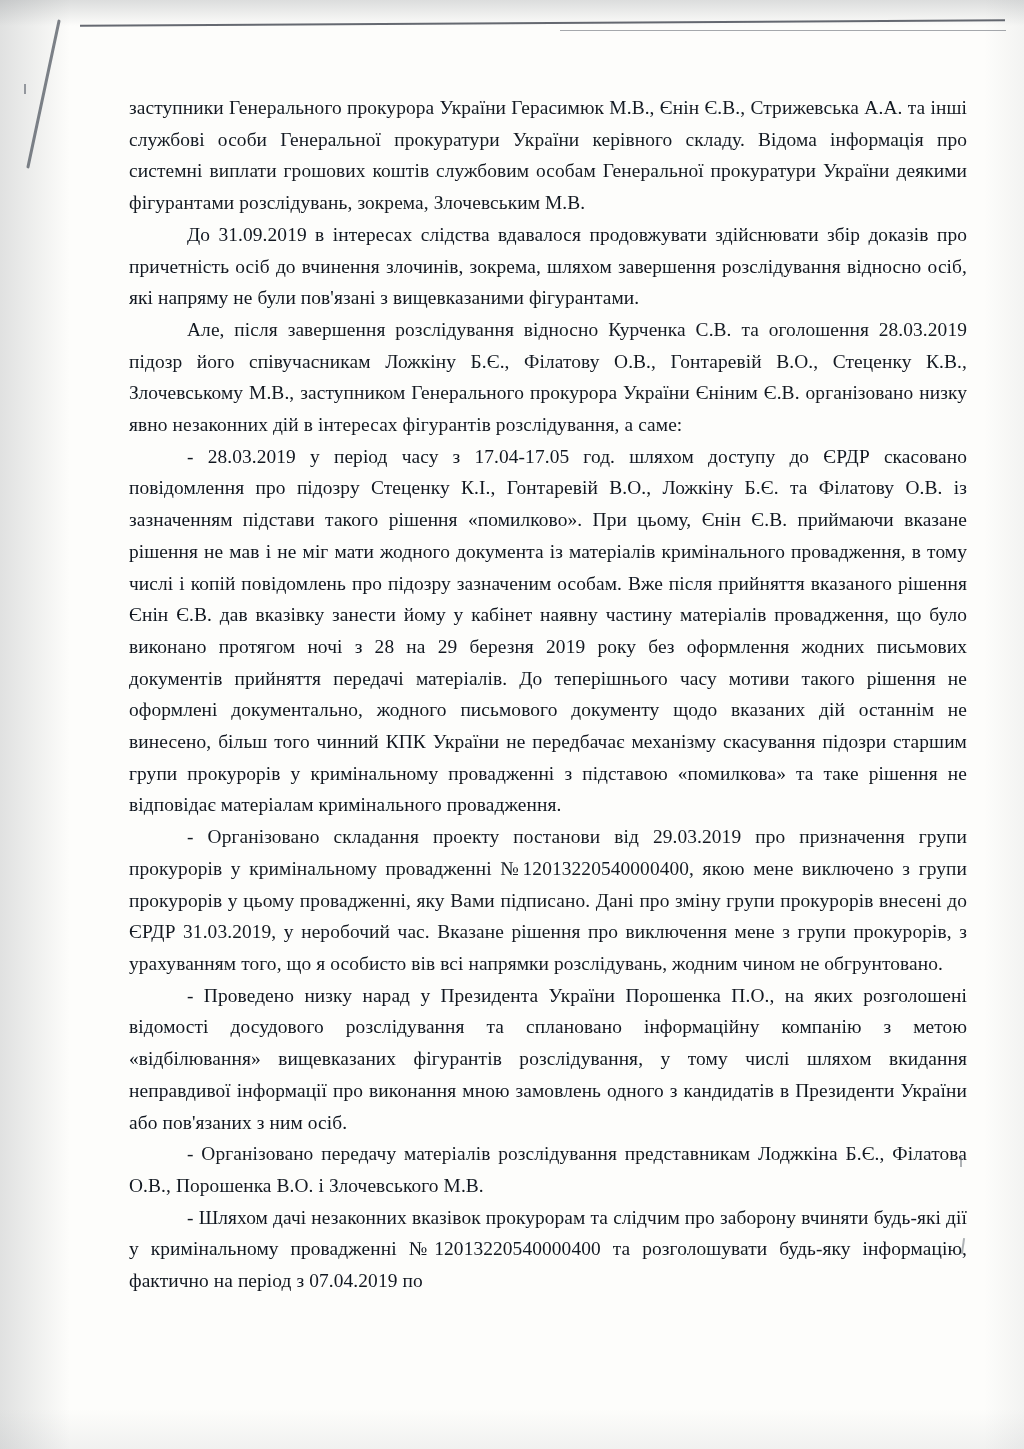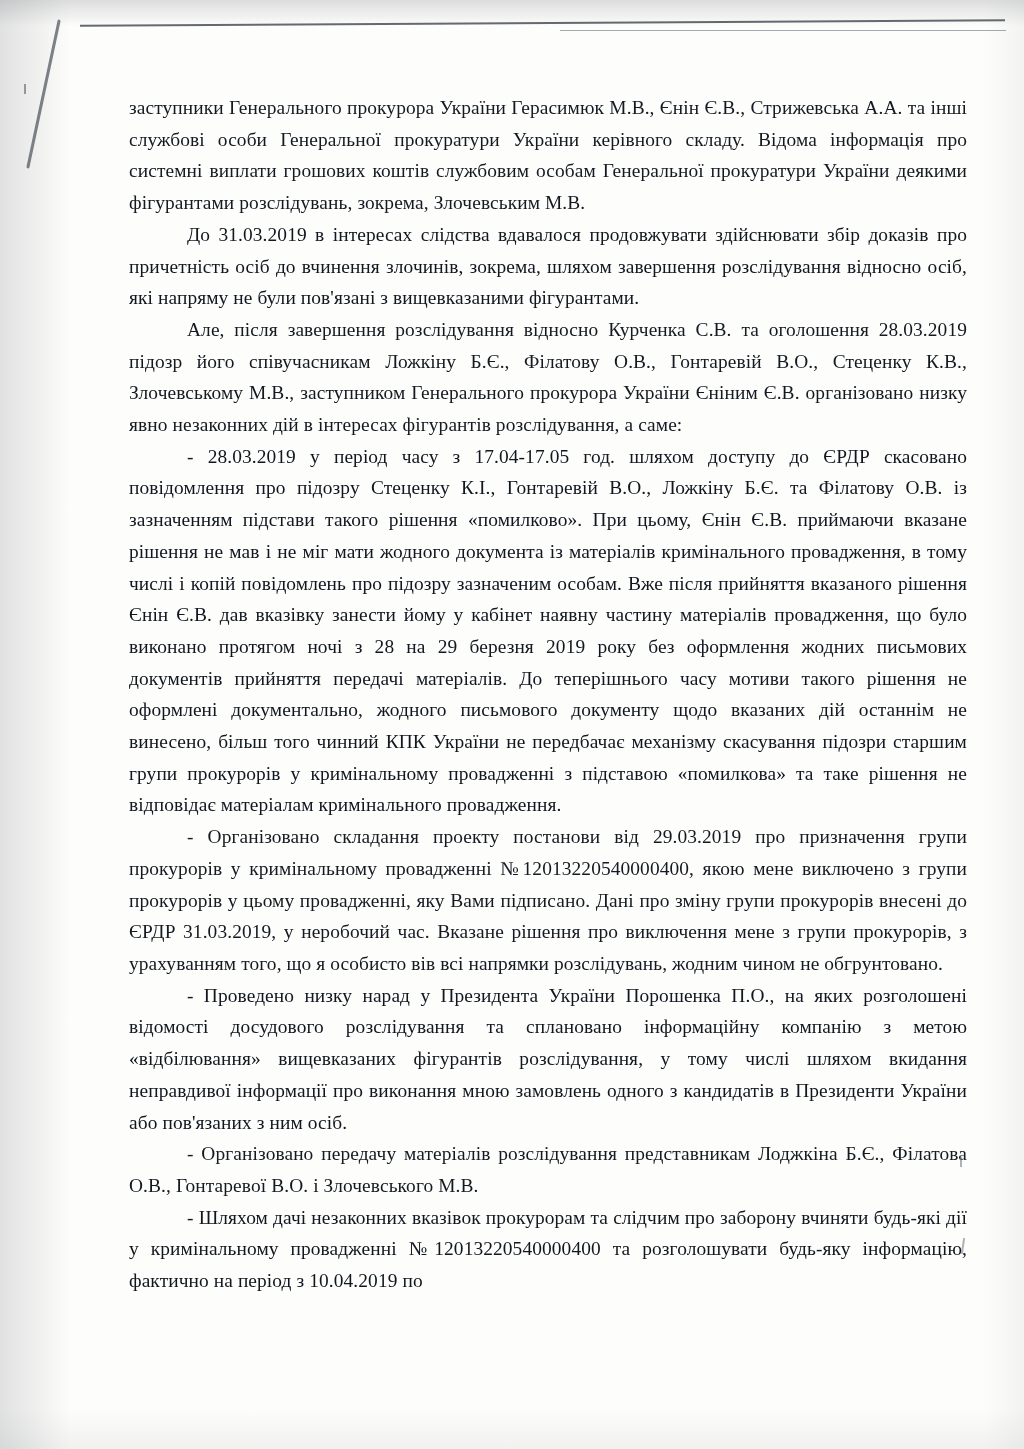--- a/index.html
+++ b/index.html
@@ -135,24 +135,24 @@
   <div class="scan-shade-right"></div>
   <div class="scan-shade-bottom"></div>
 
   <div class="top-rule"></div>
   <div class="top-rule2"></div>
   <div class="corner-stroke"></div>
   <div class="corner-stroke2"></div>
 
   <div class="doc-body">
     <p class="no-indent">заступники Генерального прокурора України Герасимюк М.В., Єнін Є.В., Стрижевська А.А. та інші службові особи Генеральної прокуратури України керівного складу. Відома інформація про системні виплати грошових коштів службовим особам Генеральної прокуратури України деякими фігурантами розслідувань, зокрема, Злочевським М.В.</p>
-    <p>До 31.03.2019 в інтересах слідства вдавалося продовжувати здійснювати збір доказів про причетність осіб до вчинення злочинів, зокрема, шляхом завершення розслідування відносно осіб, які напряму не були пов'язані з вищевказаними фігурантами.</p>
+    <p>До 31.09.2019 в інтересах слідства вдавалося продовжувати здійснювати збір доказів про причетність осіб до вчинення злочинів, зокрема, шляхом завершення розслідування відносно осіб, які напряму не були пов'язані з вищевказаними фігурантами.</p>
     <p>Але, після завершення розслідування відносно Курченка С.В. та оголошення 28.03.2019 підозр його співучасникам Ложкіну Б.Є., Філатову О.В., Гонтаревій В.О., Стеценку К.В., Злочевському М.В., заступником Генерального прокурора України Єніним Є.В. організовано низку явно незаконних дій в інтересах фігурантів розслідування, а саме:</p>
     <p>- 28.03.2019 у період часу з 17.04-17.05 год. шляхом доступу до ЄРДР скасовано повідомлення про підозру Стеценку К.І., Гонтаревій В.О., Ложкіну Б.Є. та Філатову О.В. із зазначенням підстави такого рішення «помилково». При цьому, Єнін Є.В. приймаючи вказане рішення не мав і не міг мати жодного документа із матеріалів кримінального провадження, в тому числі і копій повідомлень про підозру зазначеним особам. Вже після прийняття вказаного рішення Єнін Є.В. дав вказівку занести йому у кабінет наявну частину матеріалів провадження, що було виконано протягом ночі з 28 на 29 березня 2019 року без оформлення жодних письмових документів прийняття передачі матеріалів. До теперішнього часу мотиви такого рішення не оформлені документально, жодного письмового документу щодо вказаних дій останнім не винесено, більш того чинний КПК України не передбачає механізму скасування підозри старшим групи прокурорів у кримінальному провадженні з підставою «помилкова» та таке рішення не відповідає матеріалам кримінального провадження.</p>
     <p>- Організовано складання проекту постанови від 29.03.2019 про призначення групи прокурорів у кримінальному провадженні №12013220540000400, якою мене виключено з групи прокурорів у цьому провадженні, яку Вами підписано. Дані про зміну групи прокурорів внесені до ЄРДР 31.03.2019, у неробочий час. Вказане рішення про виключення мене з групи прокурорів, з урахуванням того, що я особисто вів всі напрямки розслідувань, жодним чином не обгрунтовано.</p>
     <p>- Проведено низку нарад у Президента України Порошенка П.О., на яких розголошені відомості досудового розслідування та сплановано інформаційну компанію з метою «відбілювання» вищевказаних фігурантів розслідування, у тому числі шляхом вкидання неправдивої інформації про виконання мною замовлень одного з кандидатів в Президенти України або пов'язаних з ним осіб.</p>
-    <p>- Організовано передачу матеріалів розслідування представникам Лоджкіна Б.Є., Філатова О.В., Гонтаревої В.О. і Злочевського М.В.</p>
-    <p>- Шляхом дачі незаконних вказівок прокурорам та слідчим про заборону вчиняти будь-які дії у кримінальному провадженні №12013220540000400 та розголошувати будь-яку інформацію, фактично на період з 10.04.2019 по</p>
+    <p>- Організовано передачу матеріалів розслідування представникам Лоджкіна Б.Є., Філатова О.В., Порошенка В.О. і Злочевського М.В.</p>
+    <p>- Шляхом дачі незаконних вказівок прокурорам та слідчим про заборону вчиняти будь-які дії у кримінальному провадженні №12013220540000400 та розголошувати будь-яку інформацію, фактично на період з 07.04.2019 по</p>
   </div>
 
   <div class="ink-artifact" style="left:962px; top:1238px; width:2px; height:16px; transform: rotate(8deg);"></div>
   <div class="ink-artifact" style="left:960px; top:1157px; width:2px; height:10px;"></div>
 </div>
 
 </body></html>

